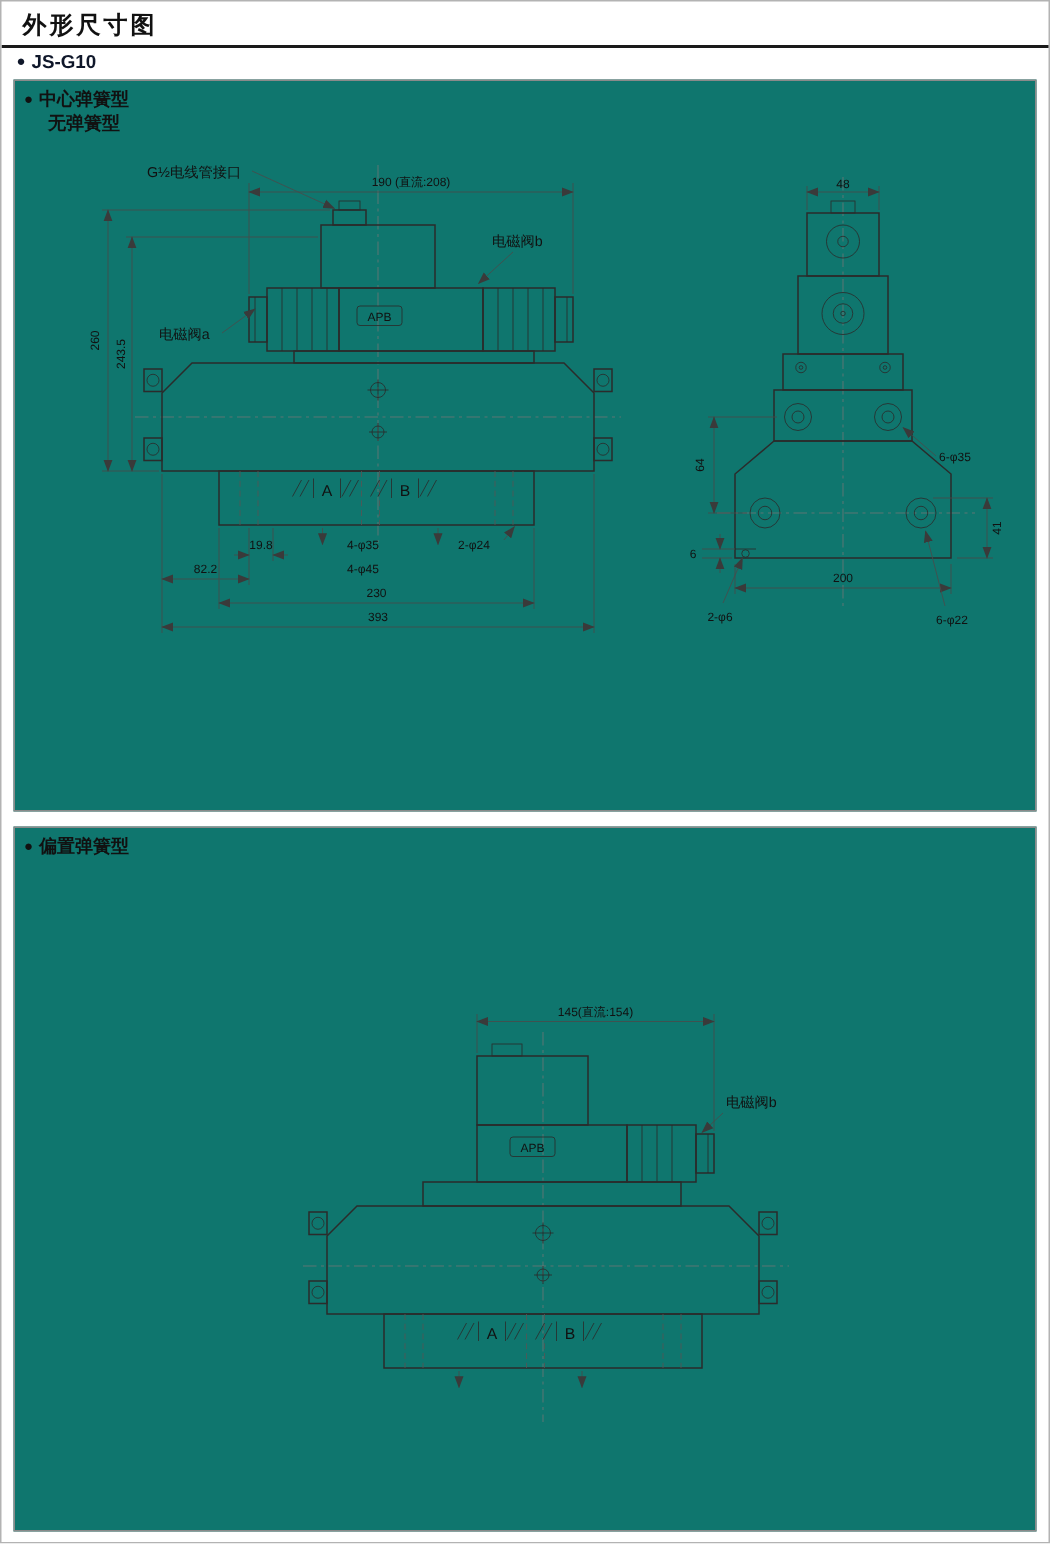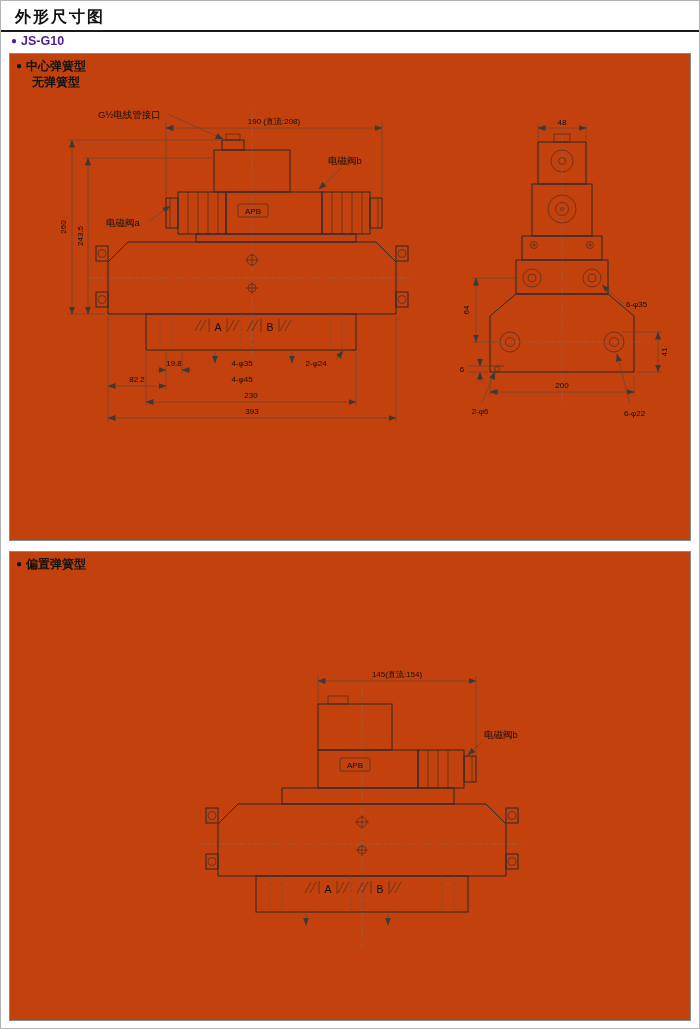--- a/index.html
+++ b/index.html
@@ -1,21 +1,21 @@
 <!DOCTYPE html>
 <html><head>
 <meta charset="utf-8">
 <style>
   html,body{margin:0;padding:0;background:#ffffff;font-family:"Liberation Sans","DejaVu Sans",sans-serif;}
   .page{position:relative;width:700px;height:1029px;background:#fff;border:1px solid #b3b3b3;box-sizing:border-box;overflow:hidden;}
   .page-title{position:absolute;left:14px;top:6px;font-size:16px;font-weight:bold;letter-spacing:2px;color:#111;}
   .title-rule{position:absolute;left:0;top:29px;width:700px;border-top:2px solid #1a1a1a;}
-  .model-line{position:absolute;left:10px;top:33px;font-size:12.5px;font-weight:bold;color:#4c1d95;}
+  .model-line{position:absolute;left:10px;top:33px;font-size:12.5px;font-weight:bold;color:#0f172a;}
   .bullet{font-size:10px;margin-right:4px;vertical-align:1px;}
-  .box{position:absolute;left:8px;width:682px;border:1px solid #8a8a8a;background:#c2410c;box-sizing:border-box;}
+  .box{position:absolute;left:8px;width:682px;border:1px solid #8a8a8a;background:#0f766e;box-sizing:border-box;}
   #box1{top:52px;height:488px;}
   #box2{top:550px;height:470px;padding-left:44px;}
   .box-label{position:absolute;font-size:12px;font-weight:bold;color:#111;z-index:2;}
   .l1{left:6px;top:4px;}
   .l2{left:22px;top:20px;font-family:Liberation Serif, serif;}
   .box svg{position:absolute;left:0;top:0;}
   .ln{fill:none;stroke:#2b2b2b;stroke-width:1;}
   .tn{fill:none;stroke:#2b2b2b;stroke-width:0.55;}
   .dim{fill:none;stroke:#4a4a4a;stroke-width:0.55;}
   .cl{fill:none;stroke:#777;stroke-width:0.5;stroke-dasharray:9 3 2 3;}

